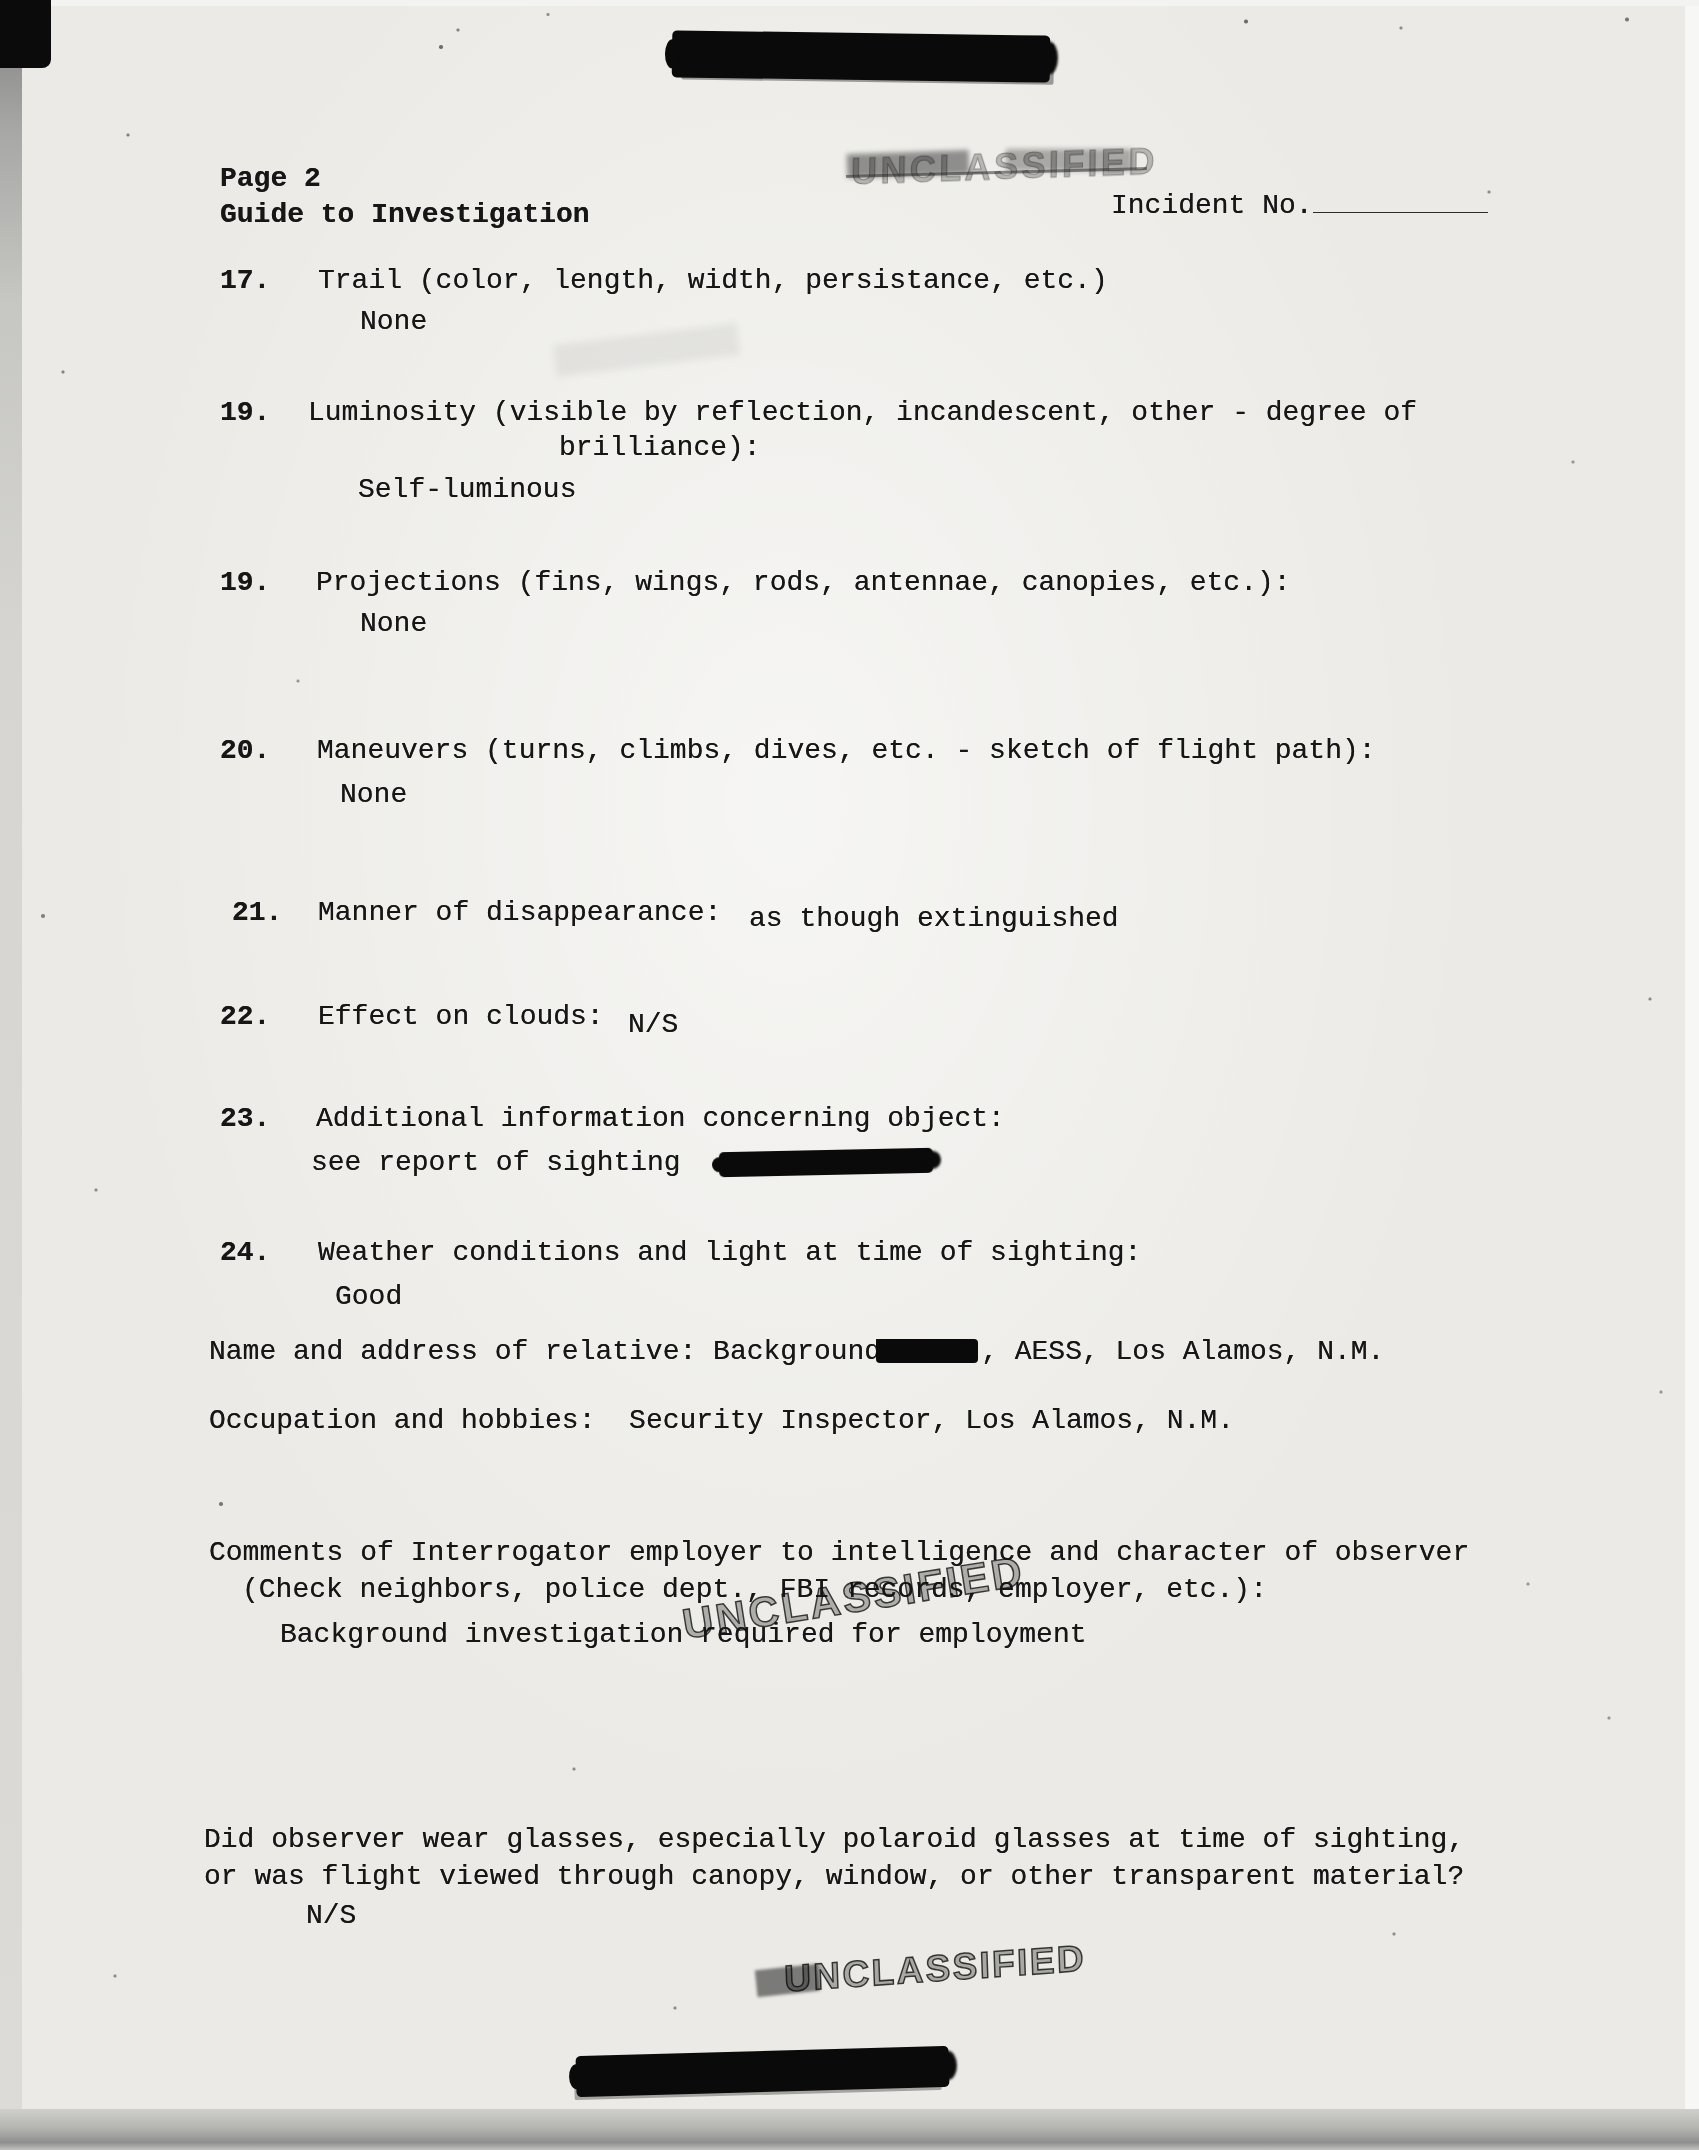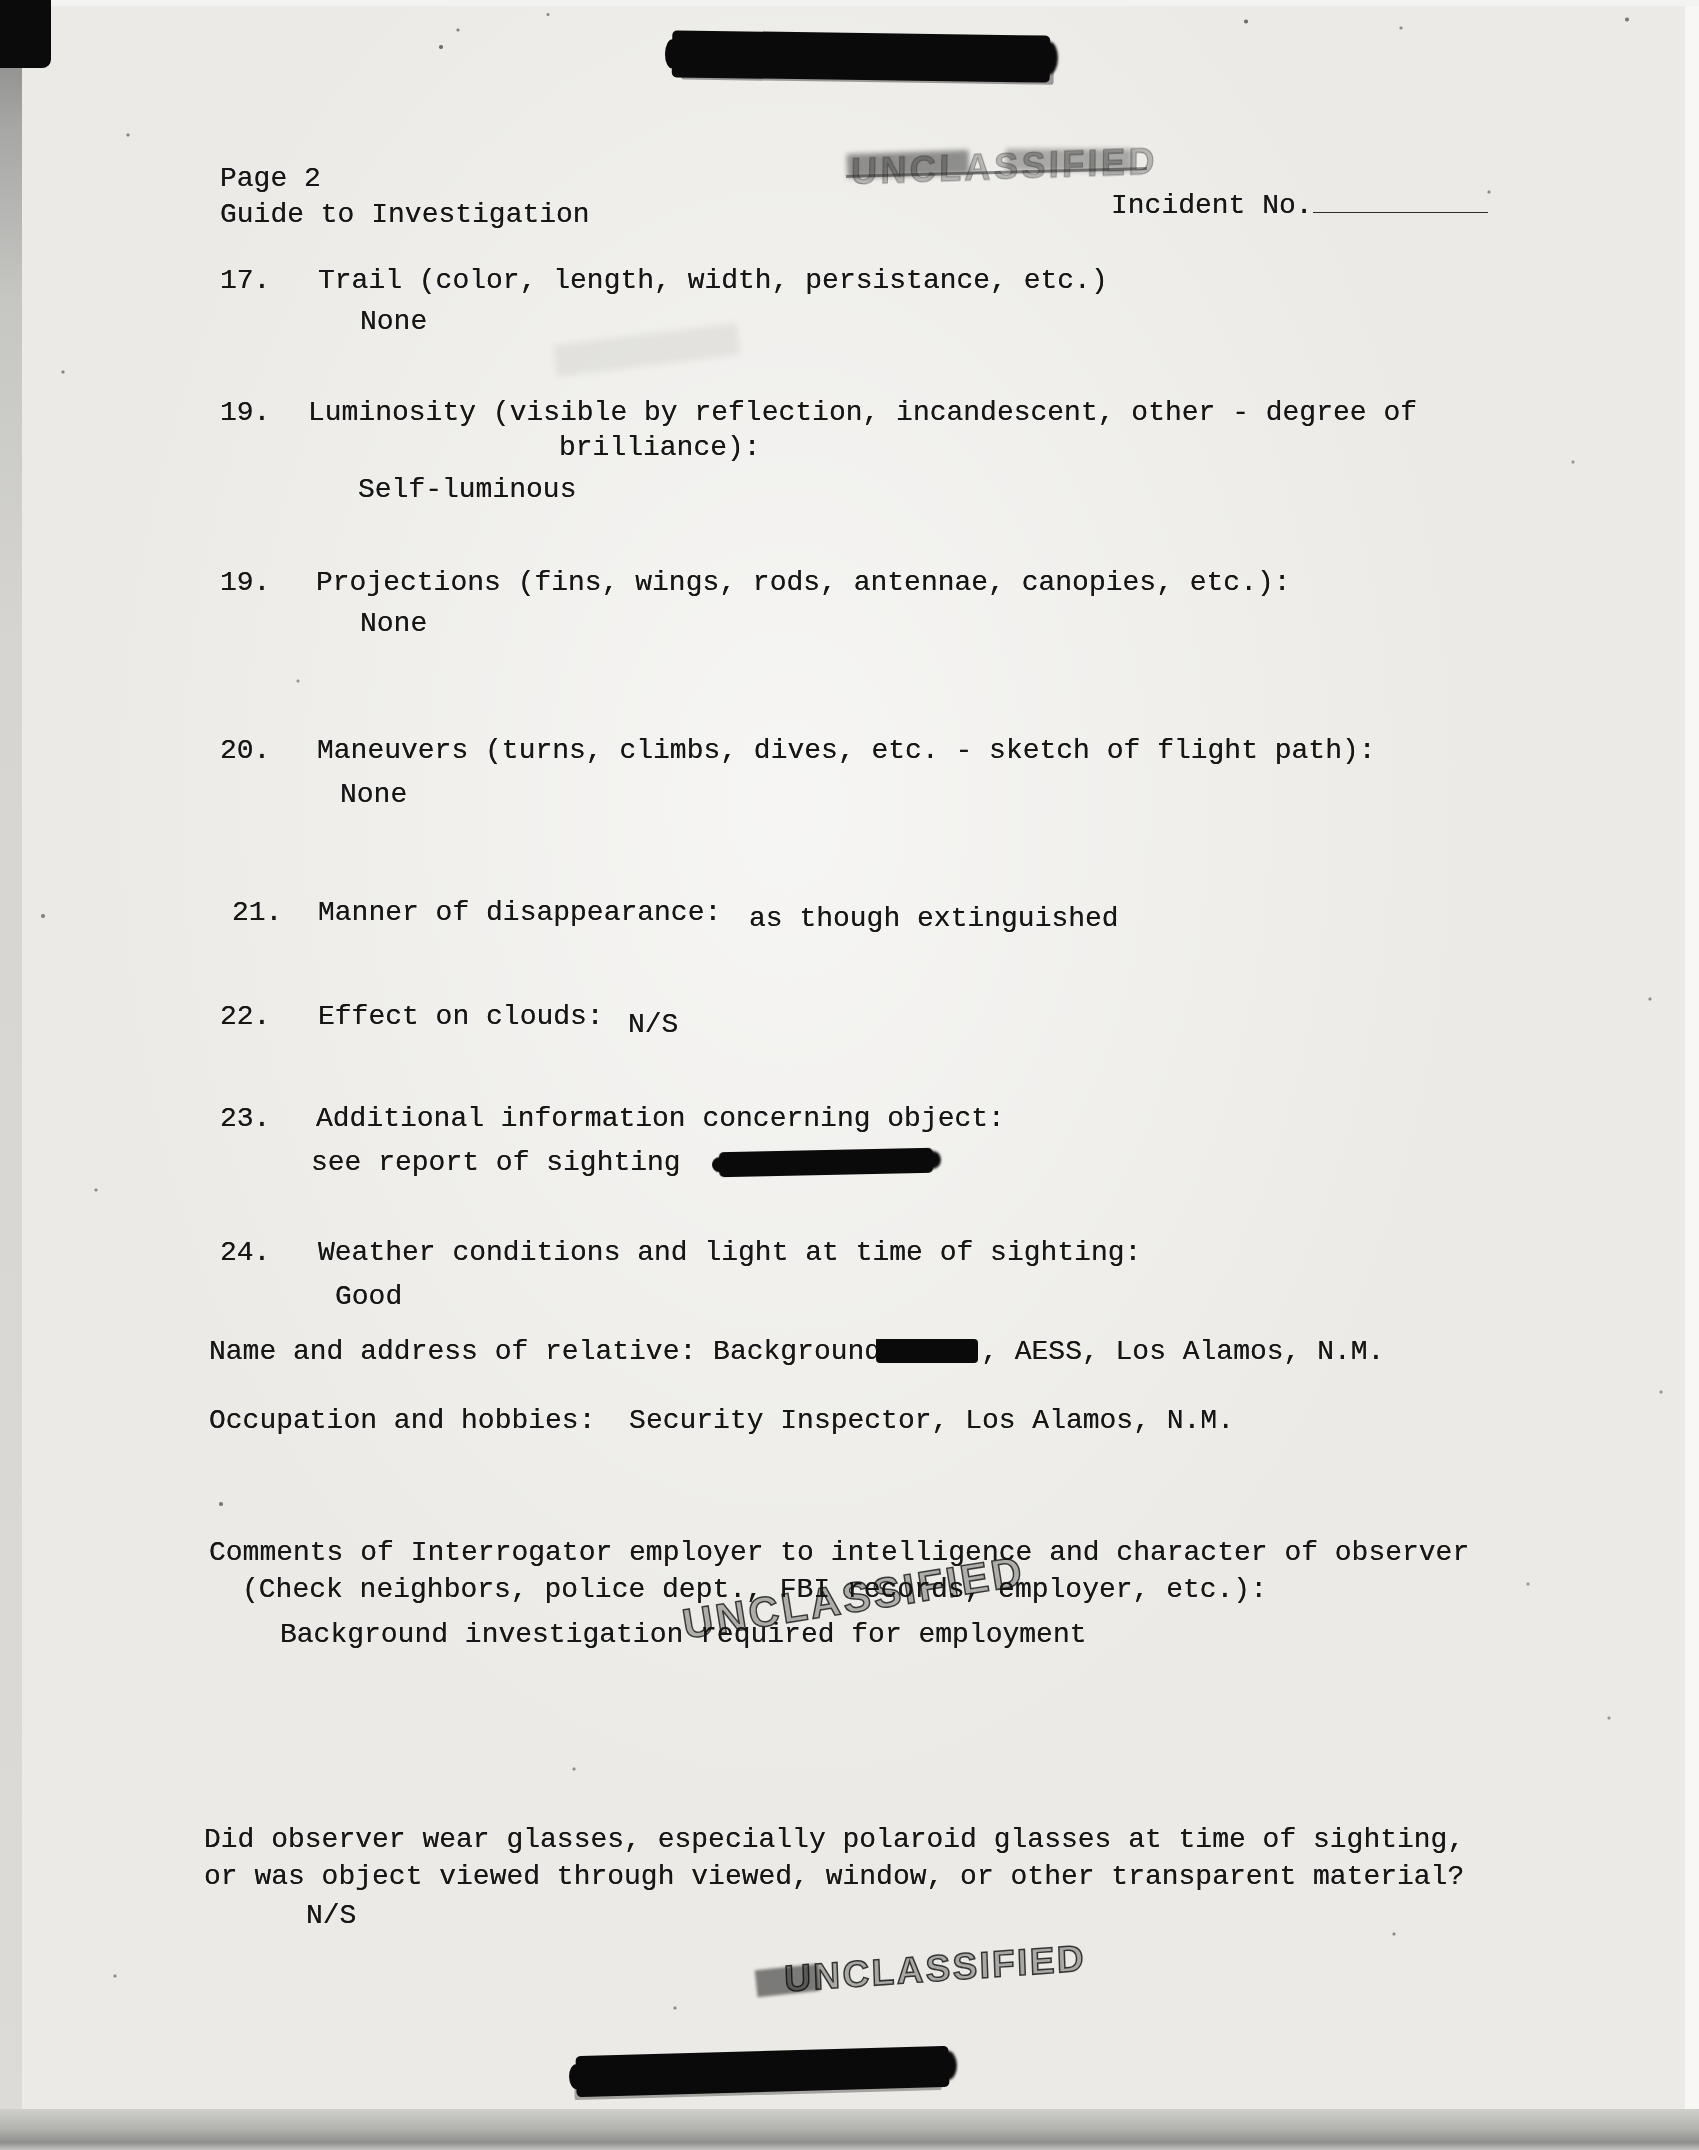--- a/index.html
+++ b/index.html
@@ -46,21 +46,21 @@
   }
   .smudge{
     position:absolute;left:554px;top:334px;width:185px;height:32px;
     background:rgba(40,40,40,.07);filter:blur(3.4px);transform:rotate(-7deg);
   }
   
   .tw{
     position:absolute;font-size:28px;line-height:34px;white-space:pre;
     text-shadow:0 0 0.5px rgba(10,10,10,.75);
   }
-  .tw-b{font-weight:normal;}
+  .tw-b{font-weight:bold;}
   
   .redaction{position:absolute;background:#0a0a0a;border-radius:4.9px;}
   .redaction::before{
     content:"";position:absolute;left:-6.8px;top:20%;width:14.6px;height:60%;
     background:#0a0a0a;border-radius:50%;
   }
   .redaction::after{
     content:"";position:absolute;right:-7.8px;top:12%;width:17.5px;height:70%;
     background:#0a0a0a;border-radius:50%;filter:blur(1px);
   }
@@ -168,19 +168,19 @@
 <div class="tw" style="left:209px;top:1335px"><span>Name and address of relative:</span><span> </span><span>Background</span><span class="red-name"></span><span>, AESS, Los Alamos, N.M.</span></div>
 
 <div class="tw" style="left:209px;top:1404px"><span>Occupation and hobbies:</span><span>  </span><span>Security Inspector, Los Alamos, N.M.</span></div>
 
 <div class="tw" style="left:209px;top:1536px">Comments of Interrogator employer to intelligence and character of observer</div>
 <div class="tw" style="left:242px;top:1573px">(Check neighbors, police dept., FBI records, employer, etc.):</div>
 <div class="tw" style="left:280px;top:1618px">Background investigation required for employment</div>
 <div class="stamp stamp-mid">UNCLASSIFIED</div>
 
 <div class="tw" style="left:204px;top:1823px">Did observer wear glasses, especially polaroid glasses at time of sighting,</div>
-<div class="tw" style="left:204px;top:1860px">or was object viewed through viewed, window, or other transparent material?</div>
+<div class="tw" style="left:204px;top:1860px">or was flight viewed through canopy, window, or other transparent material?</div>
 <div class="tw" style="left:306px;top:1899px">N/S</div>
 
 <div class="stamp stamp-bottom">UNCLASSIFIED</div>
 <div class="stamp-bottom-smear"></div>
 <div class="redaction red-bottom"></div>
 
 
 </body></html>

